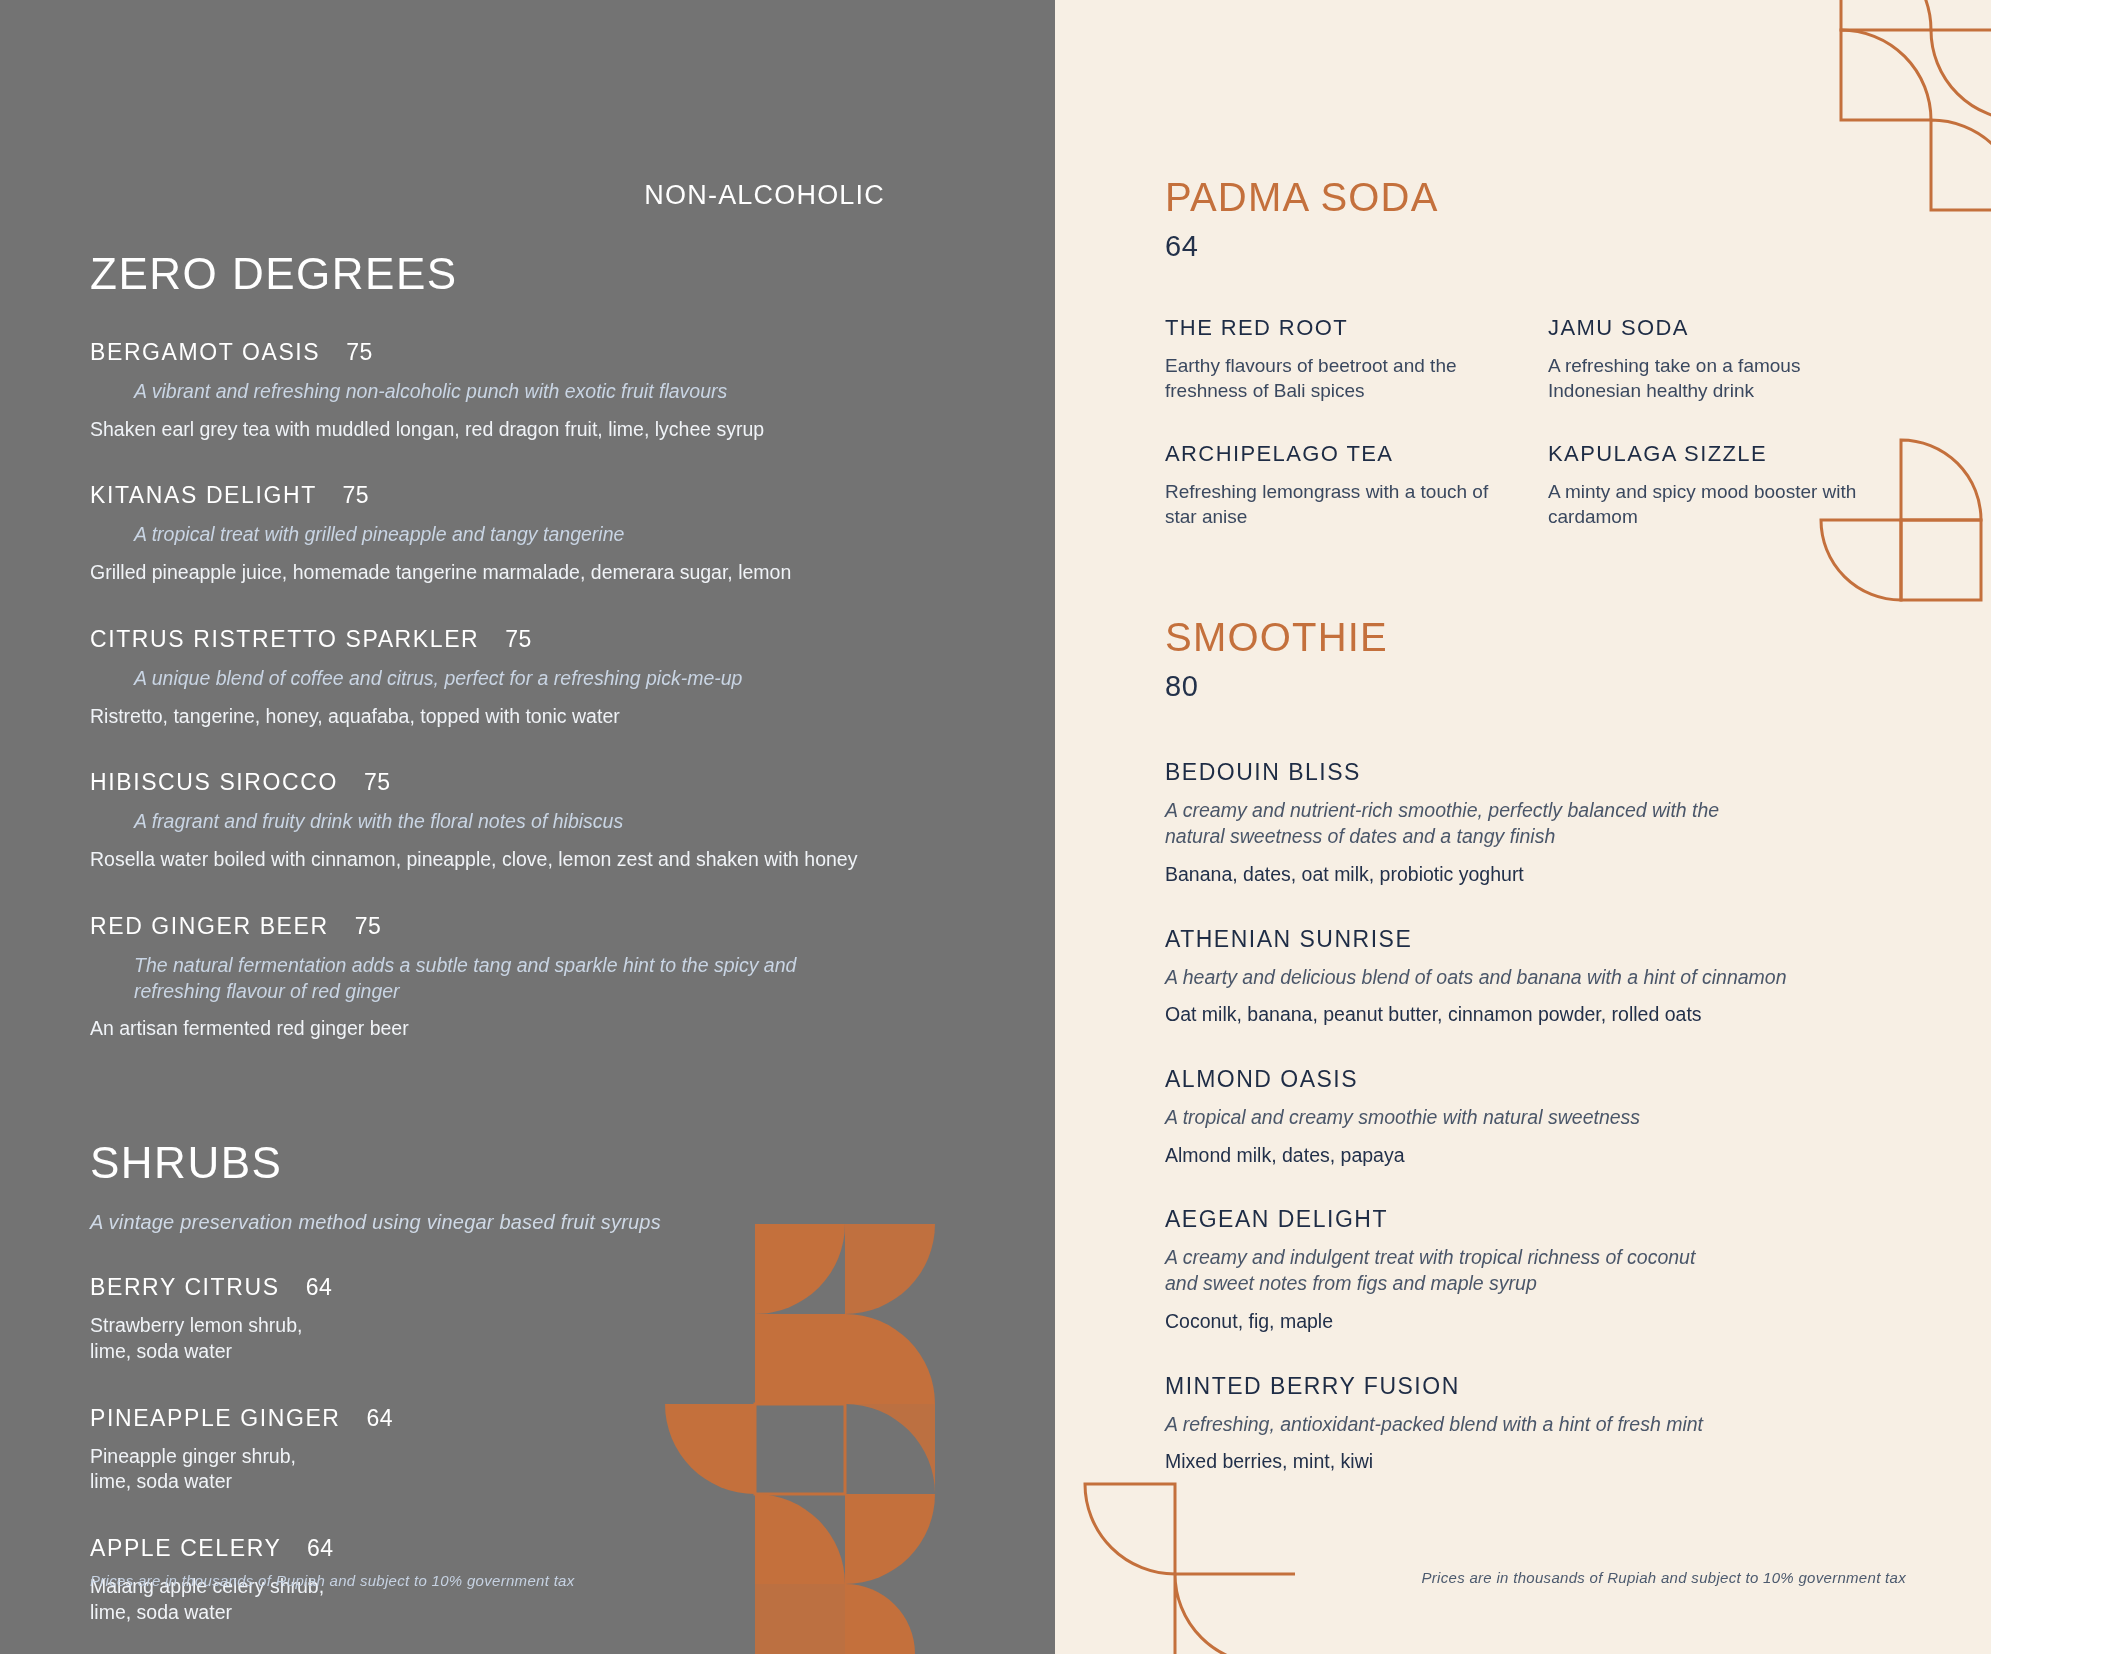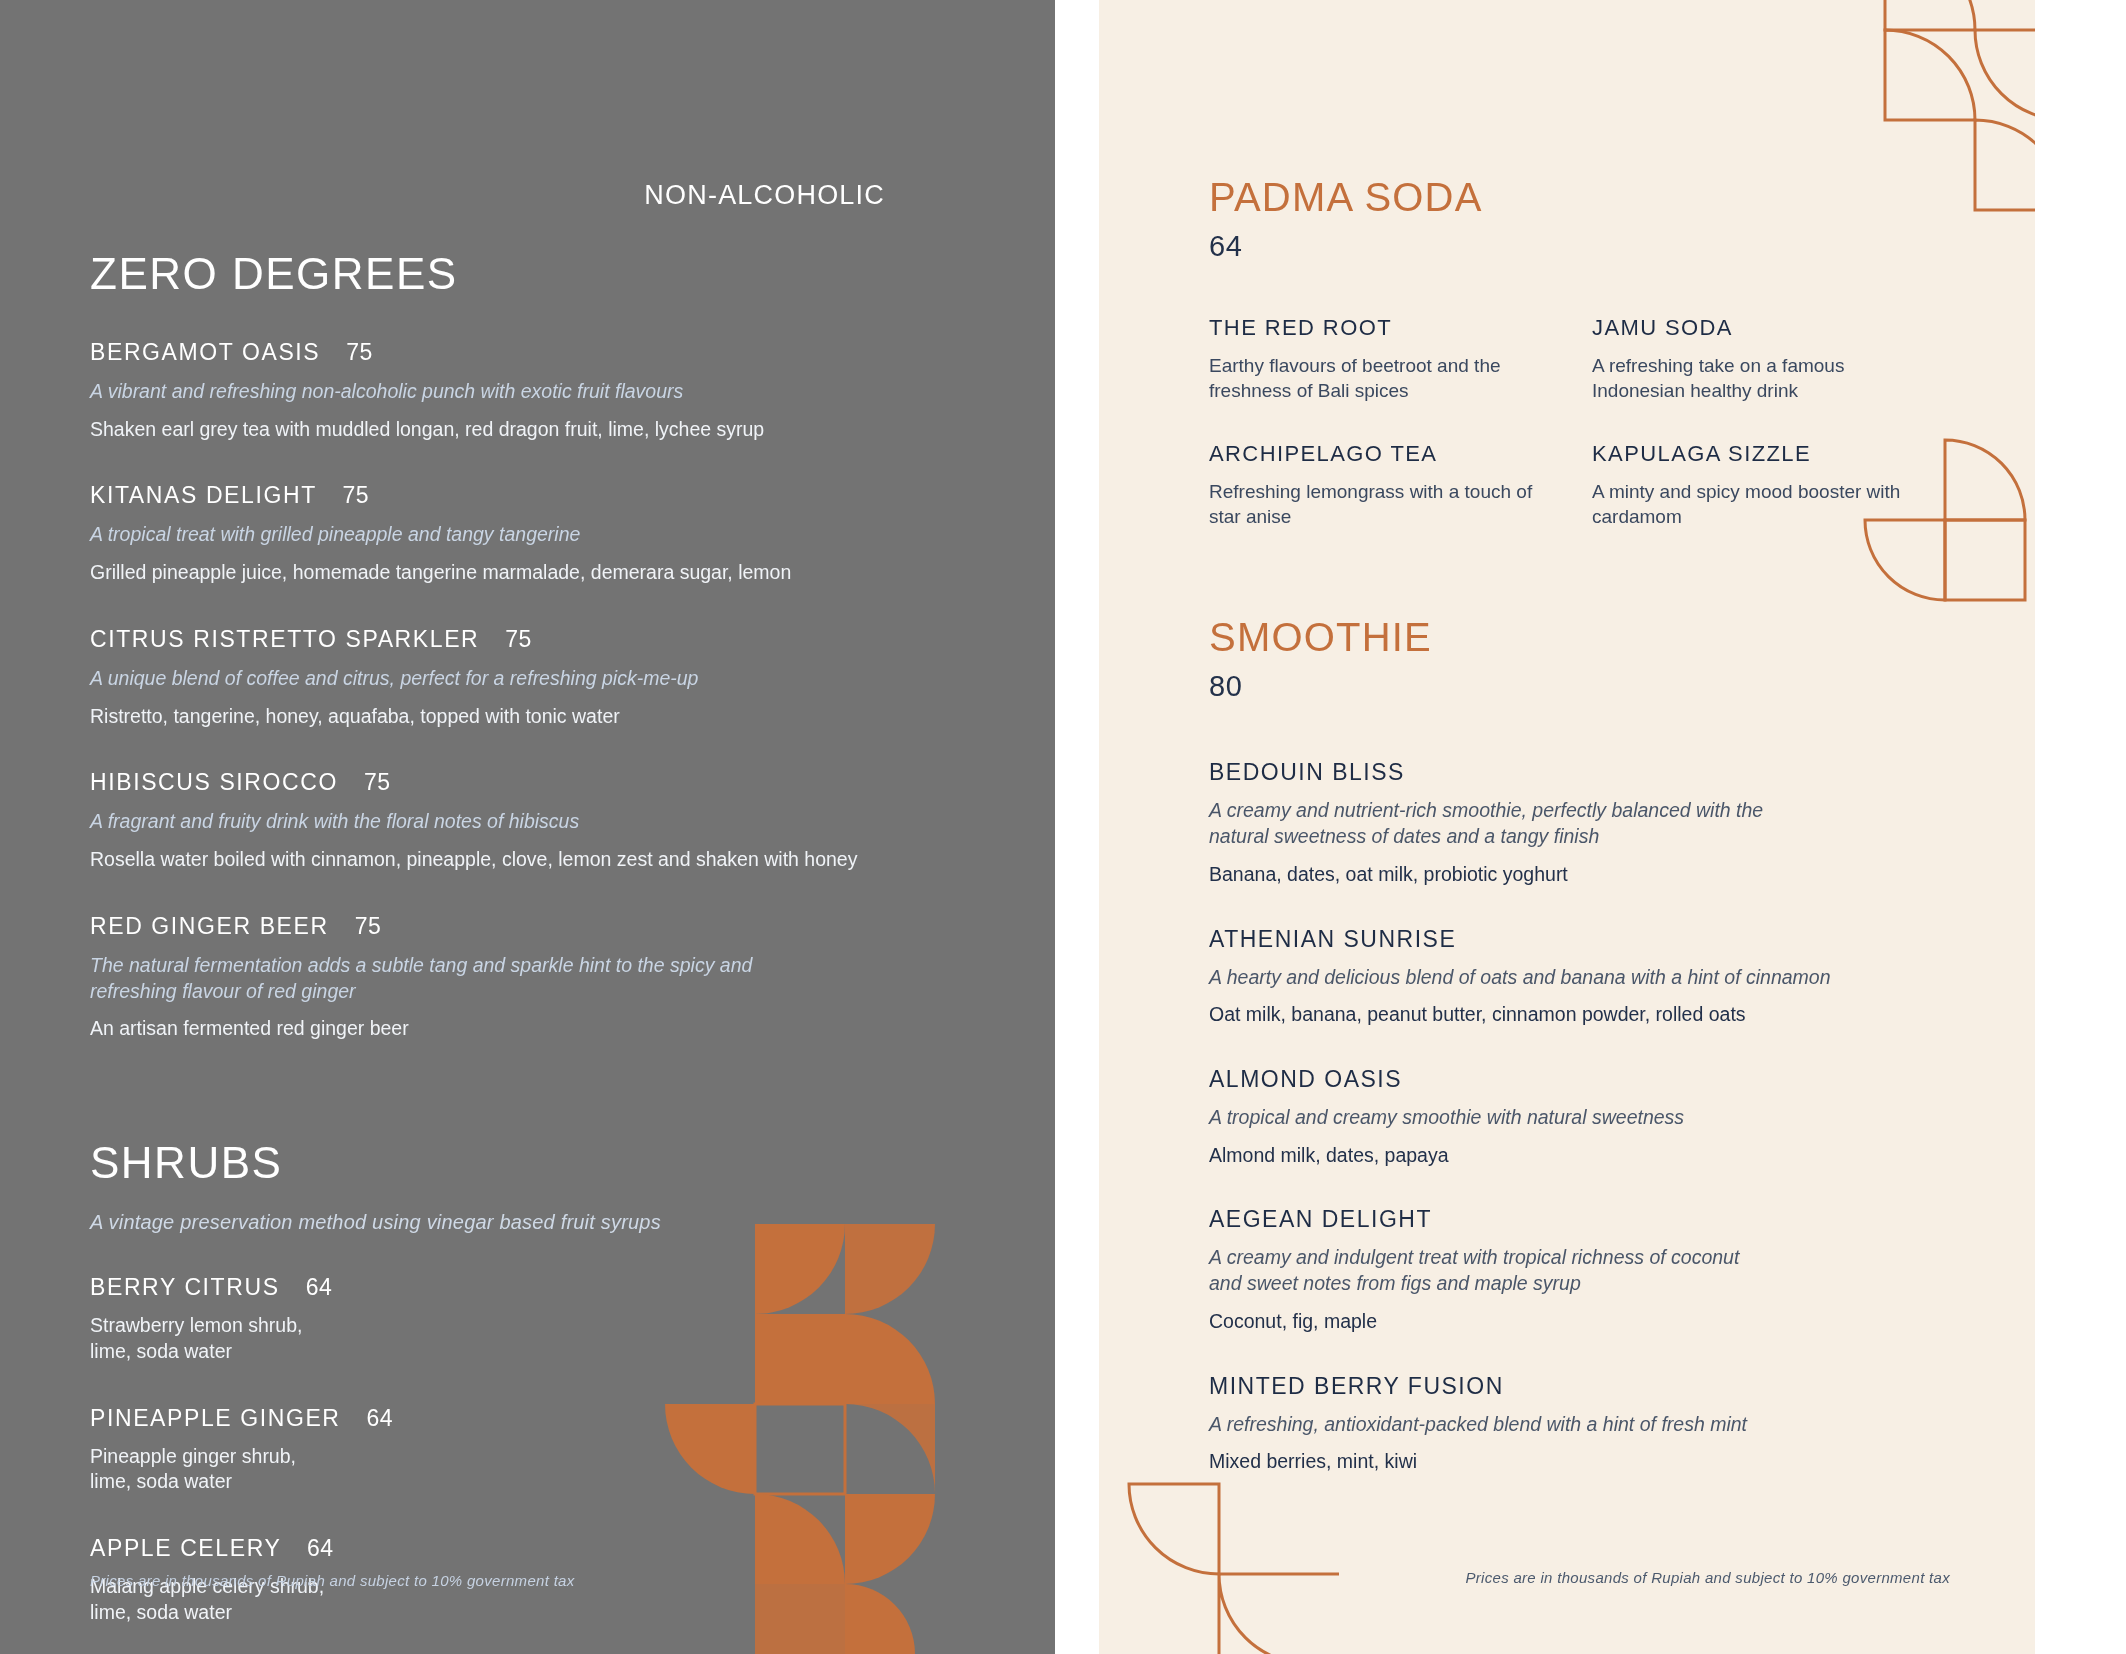--- a/index.html
+++ b/index.html
@@ -59,20 +59,21 @@
     font-weight: 400;
     color: #ffffff;
   }
   .item-head .price { margin-left: 18px; letter-spacing: .5px; }
   .item-desc {
     font-style: italic;
     font-size: 19.5px;
     color: #c9d5e4;
     margin-top: 13px;
     line-height: 1.32;
+    margin-left: 44px;
   }
   .item-ing {
     font-size: 19.5px;
     color: #f0f3f7;
     margin-top: 12px;
     line-height: 1.32;
   }
   .footnote-left {
     position: absolute;
     left: 90px;
@@ -87,21 +88,20 @@
   .deco-left { position: absolute; right: 0px; bottom: 0; width: 420px; height: 430px; z-index: 1; }
 
   
   .right {
     position: relative;
     width: 936px;
     height: 100%;
     background: #f7efe4;
     color: #23314a;
     overflow: hidden;
-    margin-left: 44px;
   }
   .right-inner {
     position: relative;
     z-index: 3;
     padding: 0 110px 0 110px;
   }
   .r-sec-title {
     font-size: 40px;
     color: #c4703c;
     letter-spacing: 1.2px;

